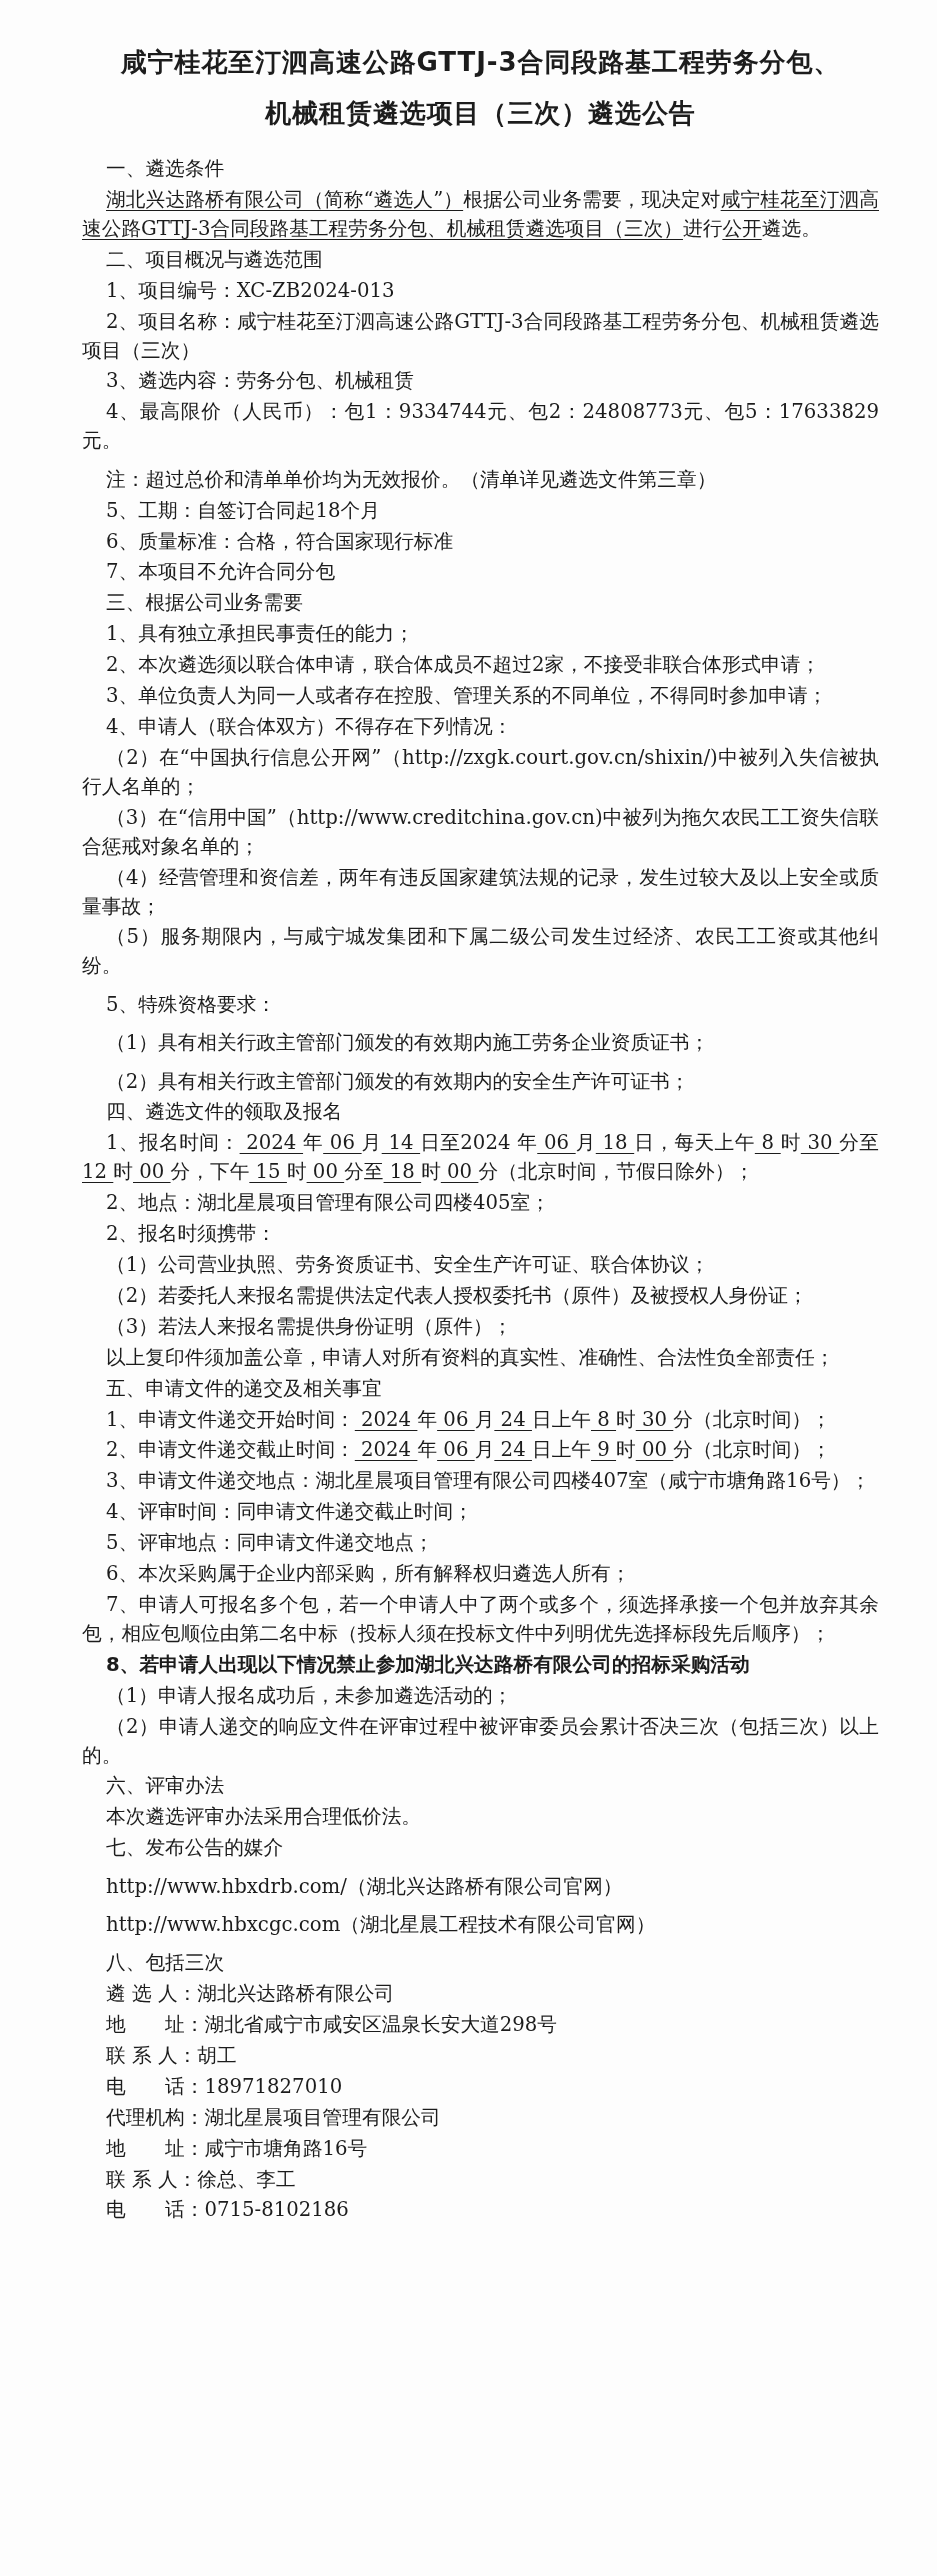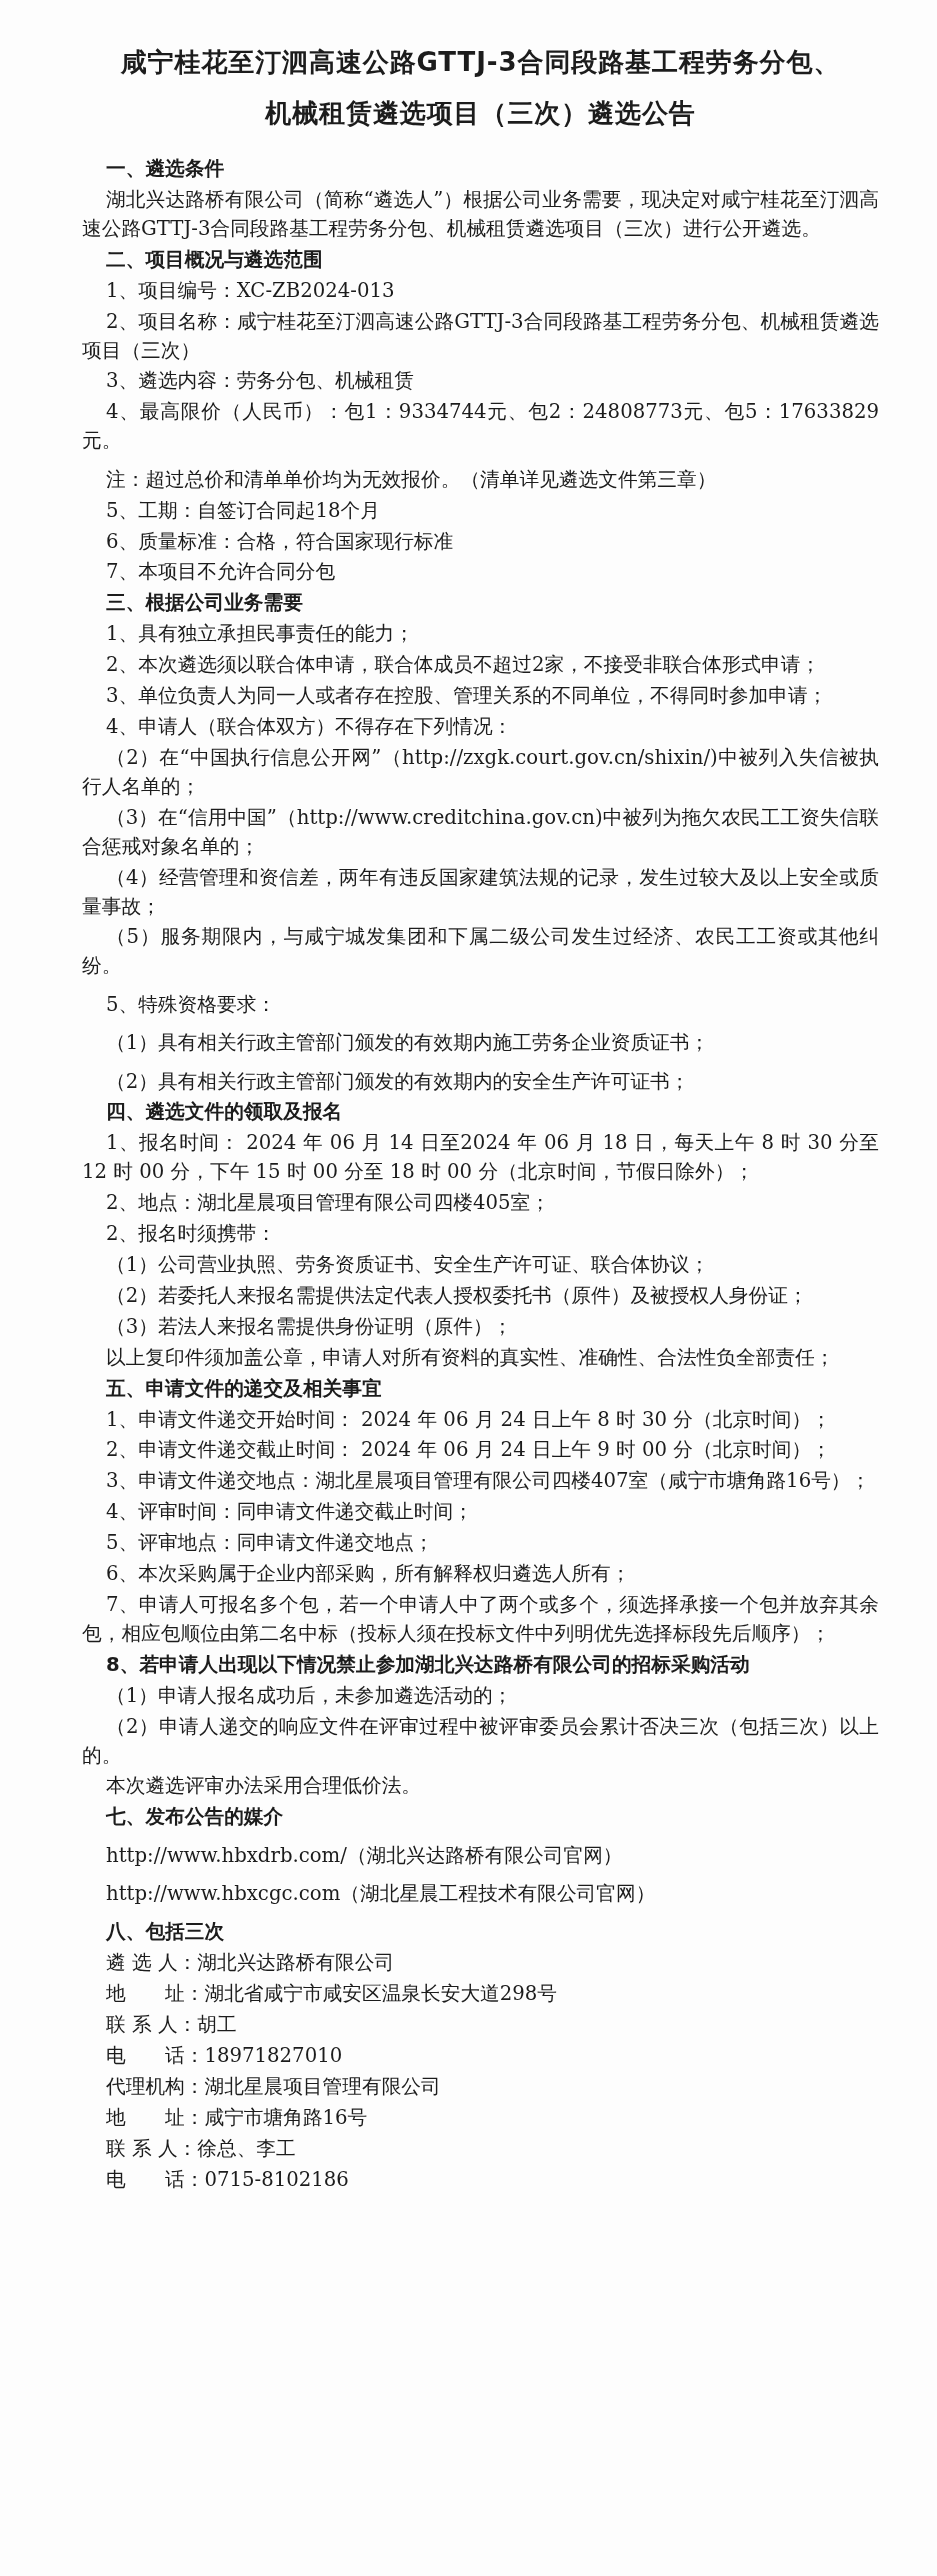--- a/index.html
+++ b/index.html
@@ -25,28 +25,28 @@
   }
   .blk {
     font-size:19.7px;
     line-height:29px;
     margin:1.9px 0;
     text-indent:24px;
     text-align:justify;
   }
   .h {
     font-family:"DejaVu Sans","Liberation Sans",sans-serif;
-    font-weight:700;
+    font-weight:400;
   }
   .b {
     font-family:"DejaVu Sans","Liberation Sans",sans-serif;
     font-weight:700;
   }
   .gap { margin-top:9.4px; }
-  .u { text-underline-offset:3.7px; }
+  .u { text-decoration:underline; text-underline-offset:3.7px; }
 </style>
 </head>
 <body>
 
 <div class="page">
   <div class="content">
 
     <div class="title">
       <div>咸宁桂花至汀泗高速公路GTTJ-3合同段路基工程劳务分包、</div>
       <div>机械租赁遴选项目（三次）遴选公告</div>
@@ -92,20 +92,21 @@
     <p class="blk"><span>2、申请文件递交截止时间：</span><span class="u"> 2024 </span><span>年</span><span class="u"> 06 </span><span>月</span><span class="u"> 24 </span><span>日上午</span><span class="u"> 9 </span><span>时</span><span class="u"> 00 </span><span>分（北京时间）；</span></p>
     <p class="blk">3、申请文件递交地点：湖北星晨项目管理有限公司四楼407室（咸宁市塘角路16号）；</p>
     <p class="blk">4、评审时间：同申请文件递交截止时间；</p>
     <p class="blk">5、评审地点：同申请文件递交地点；</p>
     <p class="blk">6、本次采购属于企业内部采购，所有解释权归遴选人所有；</p>
     <p class="blk">7、申请人可报名多个包，若一个申请人中了两个或多个，须选择承接一个包并放弃其余包，相应包顺位由第二名中标（投标人须在投标文件中列明优先选择标段先后顺序）；</p>
     <p class="blk b">8、若申请人出现以下情况禁止参加湖北兴达路桥有限公司的招标采购活动</p>
     <p class="blk">（1）申请人报名成功后，未参加遴选活动的；</p>
     <p class="blk">（2）申请人递交的响应文件在评审过程中被评审委员会累计否决三次（包括三次）以上的。</p>
 
+    <p class="blk h">六、评审办法</p>
     <p class="blk">本次遴选评审办法采用合理低价法。</p>
 
     <p class="blk h">七、发布公告的媒介</p>
     <p class="blk gap">http://www.hbxdrb.com/（湖北兴达路桥有限公司官网）</p>
     <p class="blk gap">http://www.hbxcgc.com（湖北星晨工程技术有限公司官网）</p>
 
     <p class="blk h gap">八、包括三次</p>
     <p class="blk">遴 选 人：湖北兴达路桥有限公司</p>
     <p class="blk">地　　址：湖北省咸宁市咸安区温泉长安大道298号</p>
     <p class="blk">联 系 人：胡工</p>

